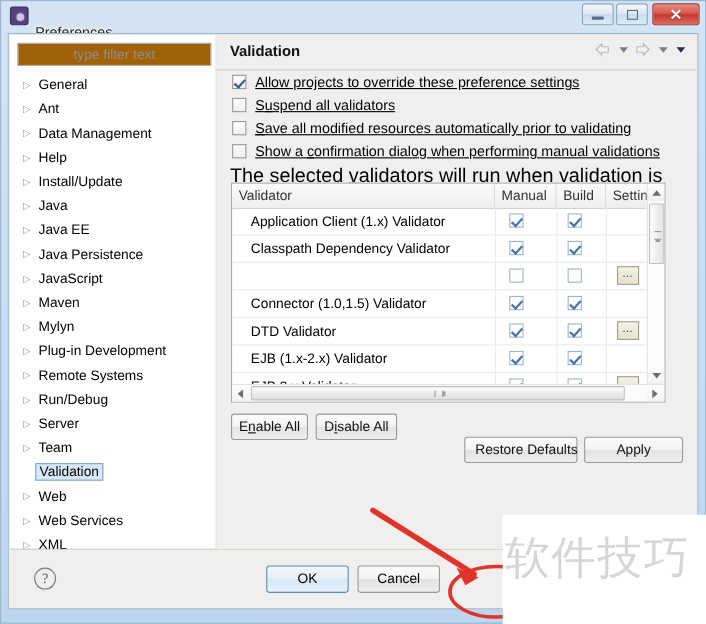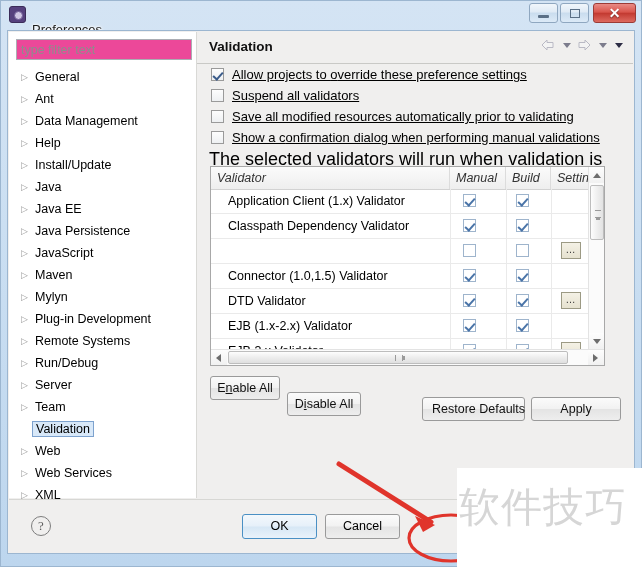--- a/index.html
+++ b/index.html
@@ -72,23 +72,23 @@
     box-sizing:border-box;
   }
   
   #left-pane{
     position:absolute;left:1px;top:1px;width:188px;height:466px;
     background:#fff;border-right:1px solid #d9d9d6;
     box-sizing:border-box;
   }
   #filter-input{
     position:absolute;left:7px;top:7px;width:176px;height:21px;
-    border:1px solid #abadb3;background:#ec4899;box-sizing:border-box;
+    border:1px solid #abadb3;background:#a16207;box-sizing:border-box;
     font-family:"Liberation Sans",sans-serif;font-size:12.5px;
-    padding:0 4px;color:#000;
+    padding:0 4px;color:#000;text-align:center;
   }
   #filter-input::placeholder{color:#8d8d8d;opacity:1;}
   #tree{
     position:absolute;left:0;top:34px;width:100%;
   }
   .tree-item{
     position:relative;height:22px;line-height:22px;
     padding-left:26px;white-space:nowrap;
     font-size:12.5px;color:#000;cursor:default;
   }
@@ -164,21 +164,21 @@
   #table-inner{position:absolute;left:0;top:0;right:16px;bottom:0;overflow:hidden;}
   #thead{
     position:absolute;left:0;top:0;right:0;height:22px;
     background:linear-gradient(to bottom,#fbfbfb,#eeeeee);
     border-bottom:1px solid #d2d2d2;
   }
   .th{
     position:absolute;top:0;height:22px;line-height:22px;
     font-size:12.5px;color:#333;
     border-right:1px solid #dcdcdc;box-sizing:border-box;
-    padding-left:6px;white-space:nowrap;overflow:hidden;font-style:italic;
+    padding-left:6px;white-space:nowrap;overflow:hidden;
   }
   #th-validator{left:0;width:239px;}
   #th-manual{left:239px;width:56px;padding-left:6px;}
   #th-build{left:295px;width:45px;padding-left:6px;}
   #th-setting{left:340px;width:50px;padding-left:6px;border-right:none;}
   #tbody{position:absolute;left:0;top:22px;right:0;bottom:0;overflow:hidden;}
   .trow{
     position:relative;height:24px;line-height:24px;
     border-bottom:1px solid #eaeaea;
   }
@@ -261,21 +261,21 @@
   }
   
   .btn{
     position:absolute;height:24px;box-sizing:border-box;
     border:1px solid #9a9a9a;border-radius:3px;
     background:linear-gradient(to bottom,#fbfbfb 0%,#f2f2f2 48%,#e4e4e4 52%,#eeeeee 100%);
     font-family:"Liberation Sans",sans-serif;font-size:12.5px;color:#111;
     text-align:center;line-height:22px;cursor:default;white-space:nowrap;
   }
   #btn-enable{left:13px;top:312px;width:70px;}
-  #btn-disable{left:90px;top:312px;width:74px;margin-top:16px;}
+  #btn-disable{left:90px;top:312px;width:74px;}
   #btn-restore{left:225px;top:333px;width:103px;text-align:left;padding-left:9px;}
   #btn-apply{left:334px;top:333px;width:90px;}
   
   #footer{
     position:absolute;left:1px;right:1px;top:468px;bottom:1px;
     background:#f0efee;border-top:1px solid #d7d7d4;
   }
   #help-icon{
     position:absolute;left:22px;top:16px;width:20px;height:20px;
     border:1.5px solid #7d7d7d;border-radius:50%;box-sizing:border-box;

